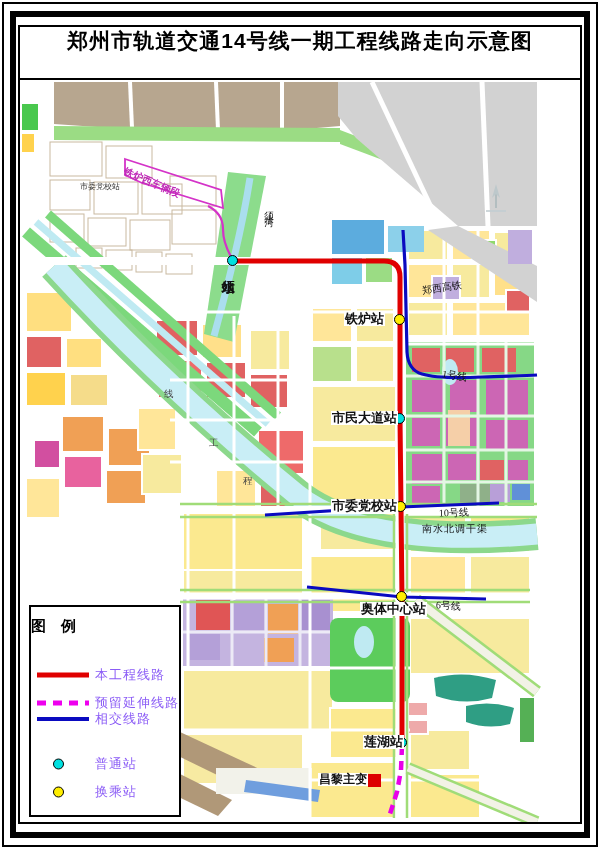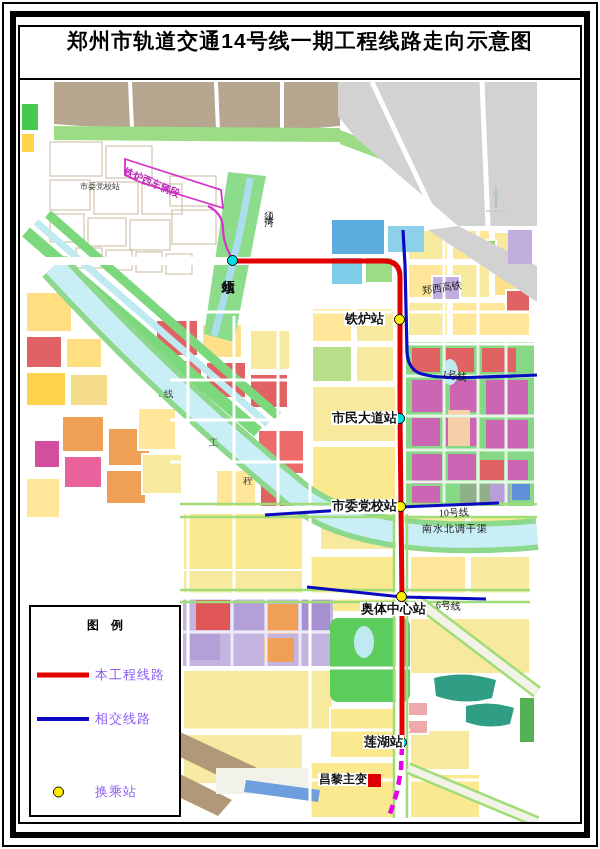--- a/index.html
+++ b/index.html
@@ -22,21 +22,21 @@
   .lbl.vert{writing-mode:vertical-rl;text-orientation:upright;}
   .lbl.tiny{font-size:8px;color:#333;}
   .lbl.magenta{color:#c02ab8;font-weight:bold;}
   .dot{position:absolute;width:9px;height:9px;border:1.5px solid #000;border-radius:50%;z-index:25;}
   .dot.cyan{background:#00e0e0;}
   .dot.yellow{background:#ffee00;}
   .red-square{position:absolute;width:13px;height:13px;background:#dd0000;z-index:25;}
   
   .legend{position:absolute;left:9px;top:525px;width:152px;height:212px;background:#fff;
           border:2px solid #000;box-sizing:border-box;z-index:40;}
-  .legend-title{text-align:center;margin-top:10px;font-size:12px;font-weight:bold;
+  .legend-title{margin-top:10px;font-size:15px;font-weight:bold;
                 font-family:"Liberation Serif",serif;color:#000;}
   .legend-row{position:absolute;left:0;width:100%;height:16px;}
   .legend-sample{position:absolute;left:6px;top:50%;transform:translateY(-50%);}
   .legend-label{position:absolute;left:64px;top:50%;transform:translateY(-50%);
                 font-size:13px;font-family:"Liberation Serif",serif;color:#8b5cf6;letter-spacing:1px;}
   .sw-line{width:52px;height:5px;}
   .sw-red{background:#e00000;}
   .sw-blue{background:#0a0ac0;height:4px;}
   .sw-dash{background:repeating-linear-gradient(90deg,#ee00ee 0 9px,transparent 9px 16px);}
   .sw-dot{width:9px;height:9px;border:1.5px solid #000;border-radius:50%;margin-left:16px;}
@@ -323,23 +323,31 @@
       <div class="lbl" style="left:144px;top:310px;font-size:9.5px;color:#444;">线</div>
       <div class="lbl" style="left:189px;top:359px;font-size:9.5px;color:#444;">工</div>
       <div class="lbl" style="left:223px;top:397px;font-size:9.5px;color:#444;">程</div>
 
       <div class="legend">
         <div class="legend-title">图　例</div>
         <div class="legend-row" style="top:60px;">
           <div class="legend-sample sw-line sw-red"></div>
           <div class="legend-label">本工程线路</div>
         </div>
+        <div class="legend-row" style="top:88px;">
+          <div class="legend-sample sw-line sw-dash"></div>
+          <div class="legend-label">预留延伸线路</div>
+        </div>
         <div class="legend-row" style="top:104px;">
           <div class="legend-sample sw-line sw-blue"></div>
           <div class="legend-label">相交线路</div>
+        </div>
+        <div class="legend-row" style="top:149px;">
+          <div class="legend-sample sw-dot sw-cyan"></div>
+          <div class="legend-label">普通站</div>
         </div>
         <div class="legend-row" style="top:177px;">
           <div class="legend-sample sw-dot sw-yellow"></div>
           <div class="legend-label">换乘站</div>
         </div>
       </div>
     </div>
   </div>
 </div>
 

